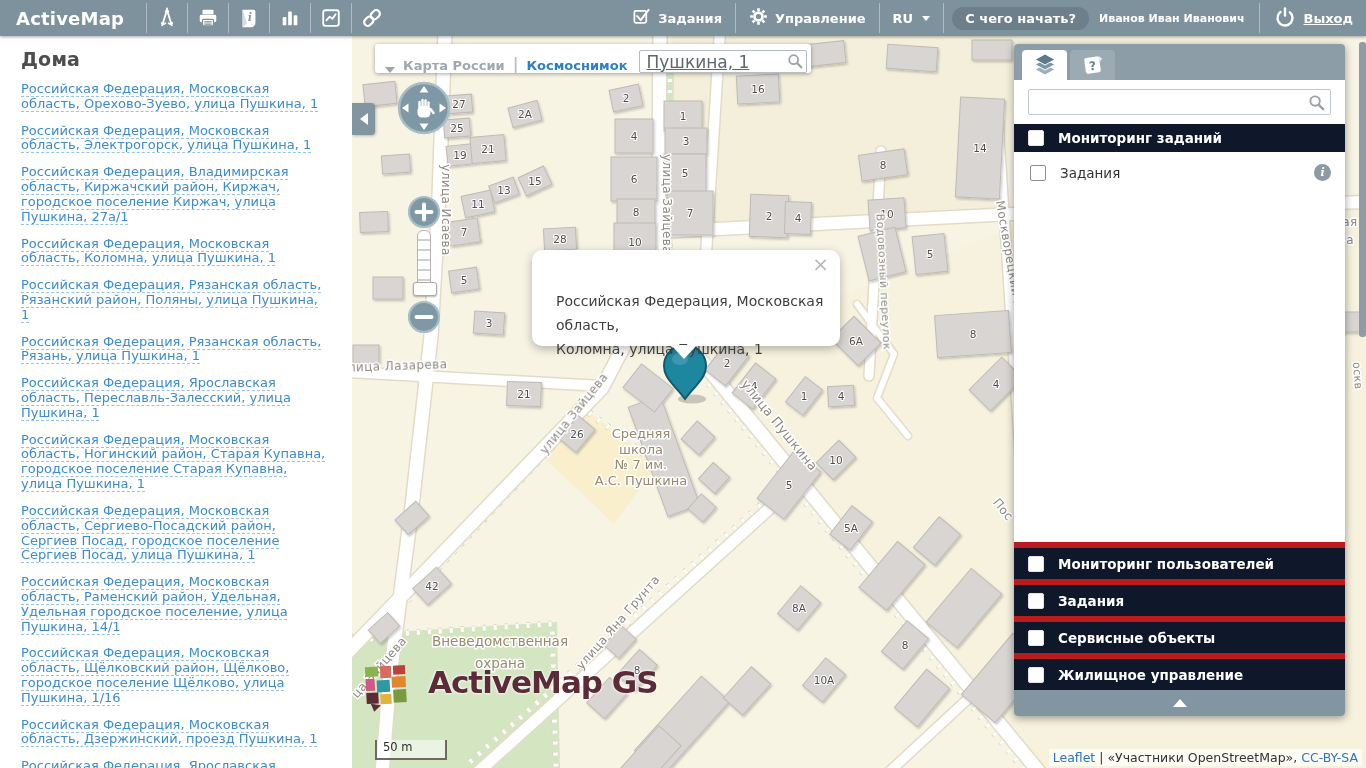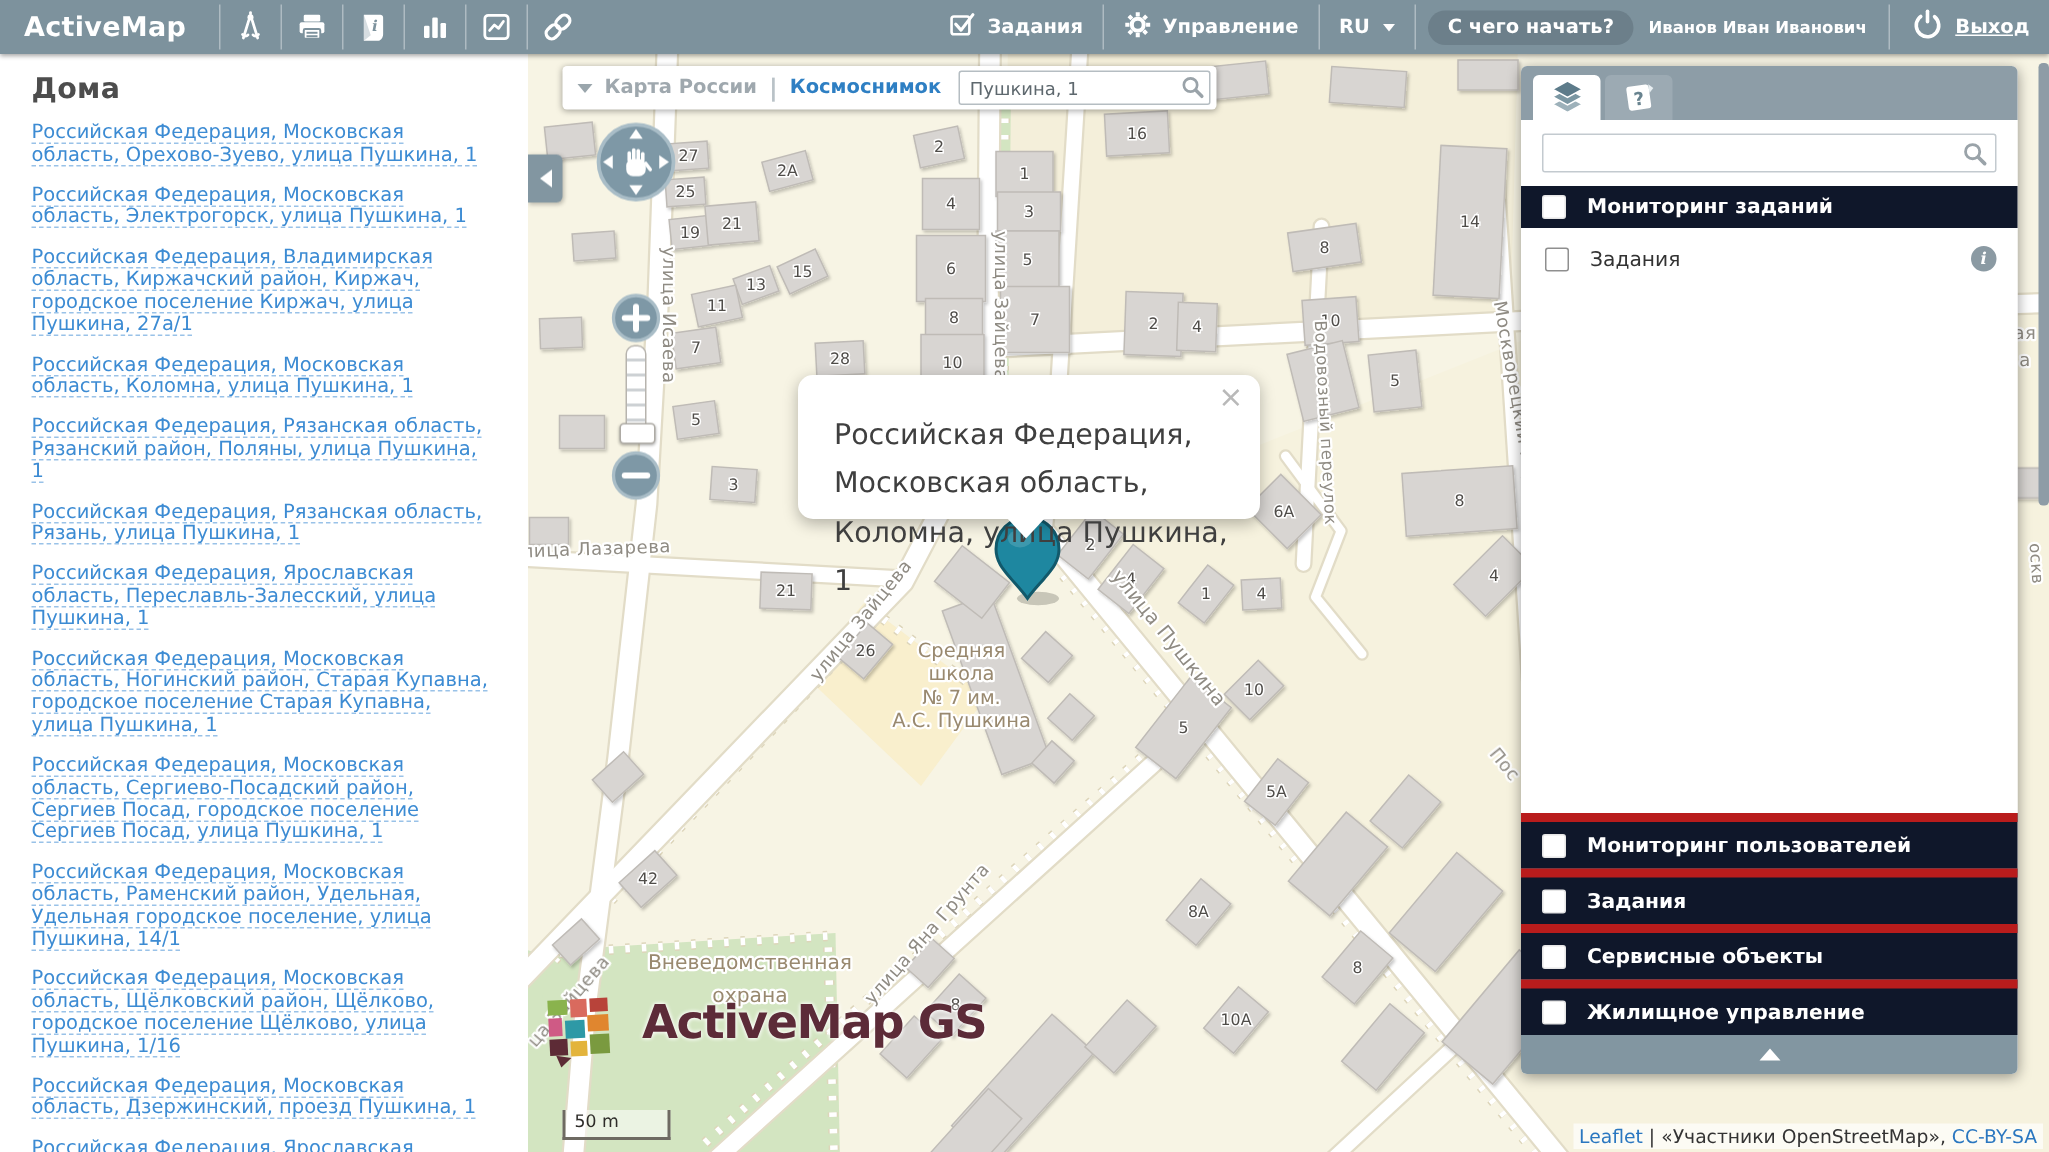--- a/index.html
+++ b/index.html
@@ -40,35 +40,35 @@
   .collapse-tab .tri{width:0;height:0;border-top:6px solid transparent;border-bottom:6px solid transparent;border-right:8px solid #fff;}
 
   .navpan{position:absolute;left:45px;top:45px;z-index:12;cursor:pointer;}
   .navbtn{position:absolute;z-index:12;cursor:pointer;}
   .zslider{position:absolute;left:65px;top:194px;width:12px;height:60px;background:repeating-linear-gradient(to bottom,#fff 0 8px,#cdd1d4 8px 10px);
     border:1px solid #b7b4ae;border-radius:6px;z-index:12;}
   .zhandle{position:absolute;left:61px;top:246px;width:22px;height:12px;background:#fff;border:1px solid #aeaba5;border-radius:3px;
     box-shadow:0 1px 2px rgba(0,0,0,.3);z-index:13;cursor:pointer;}
 
   .basebar{position:absolute;left:23px;top:8px;height:29px;background:#fff;border-radius:3px;box-shadow:0 1px 4px rgba(0,0,0,.35);
-    display:flex;align-items:center;padding:0 4px 0 10px;gap:8px;z-index:14;}
+    display:flex;align-items:flex-end;padding:0 4px 0 10px;gap:8px;z-index:14;}
   .bcaret{width:0;height:0;border-left:5px solid transparent;border-right:5px solid transparent;border-top:6px solid #9aa6ac;cursor:pointer;}
   .bcur{color:#9fa8ae;font-weight:bold;font-size:13px;cursor:pointer;}
   .bpipe{color:#b9c2c7;font-weight:bold;}
   .balt{color:#2e7fc3;font-weight:bold;font-size:13px;cursor:pointer;}
   .bsearch{position:relative;margin-left:4px;}
-  .bsearch input{width:138px;height:21px;border:1px solid #b5bdc2;border-radius:2px;font-size:12px;color:#5e686e;
-    padding:0 22px 0 6px;font-family:inherit;outline:none;}
+  .bsearch input{width:138px;height:21px;border:1px solid #b5bdc2;border-radius:2px;font-size:17px;color:#5e686e;
+    padding:0 22px 0 6px;font-family:inherit;outline:none;text-decoration:underline;}
   .mag{position:absolute;right:4px;top:3px;}
 
   .popup{position:absolute;left:180px;top:214px;width:308px;height:96px;background:#fff;border-radius:10px;
     box-shadow:0 3px 10px rgba(0,0,0,.28);z-index:18;}
   .popup .tail{position:absolute;left:139px;bottom:-13px;width:0;height:0;border-left:13px solid transparent;
     border-right:13px solid transparent;border-top:14px solid #fff;}
-  .popup .txt{padding:24px 14px 0 24px;font-size:19px;color:#3f3f3f;line-height:1.7;}
+  .popup .txt{padding:24px 14px 0 24px;font-size:14px;color:#3f3f3f;line-height:1.7;margin-top:16px;}
   .popup .close{position:absolute;top:4px;right:11px;font-size:20px;color:#b9b9b9;cursor:pointer;line-height:1;}
   .pin{position:absolute;left:305px;top:306px;z-index:16;}
 
   .gslogo{position:absolute;left:12px;top:628px;display:flex;align-items:flex-start;gap:18px;z-index:6;}
   .gslogo .lt{font-size:31px;font-weight:bold;color:#5c2b38;letter-spacing:-1px;
     text-shadow:0 0 3px #fff,0 0 3px rgba(255,255,255,.8);}
   .scalebox{position:absolute;left:23px;bottom:8px;width:62px;height:15px;background:rgba(255,255,255,.55);
     border:2px solid #6e6a62;border-top:none;font-size:11.5px;color:#2e2c29;padding:0 0 3px 6px;line-height:15px;z-index:6;}
   .attrib{position:absolute;right:4px;bottom:2px;font-size:12.5px;color:#333;background:rgba(255,255,255,.65);
     padding:1px 4px;z-index:22;}

